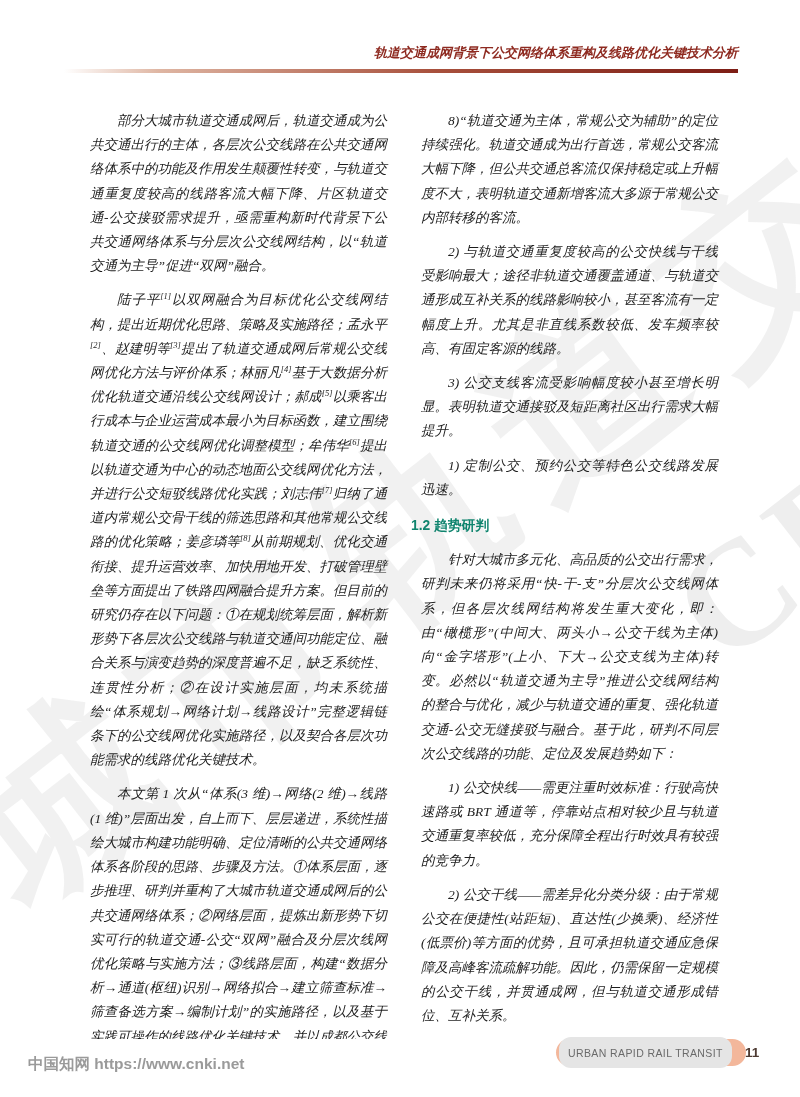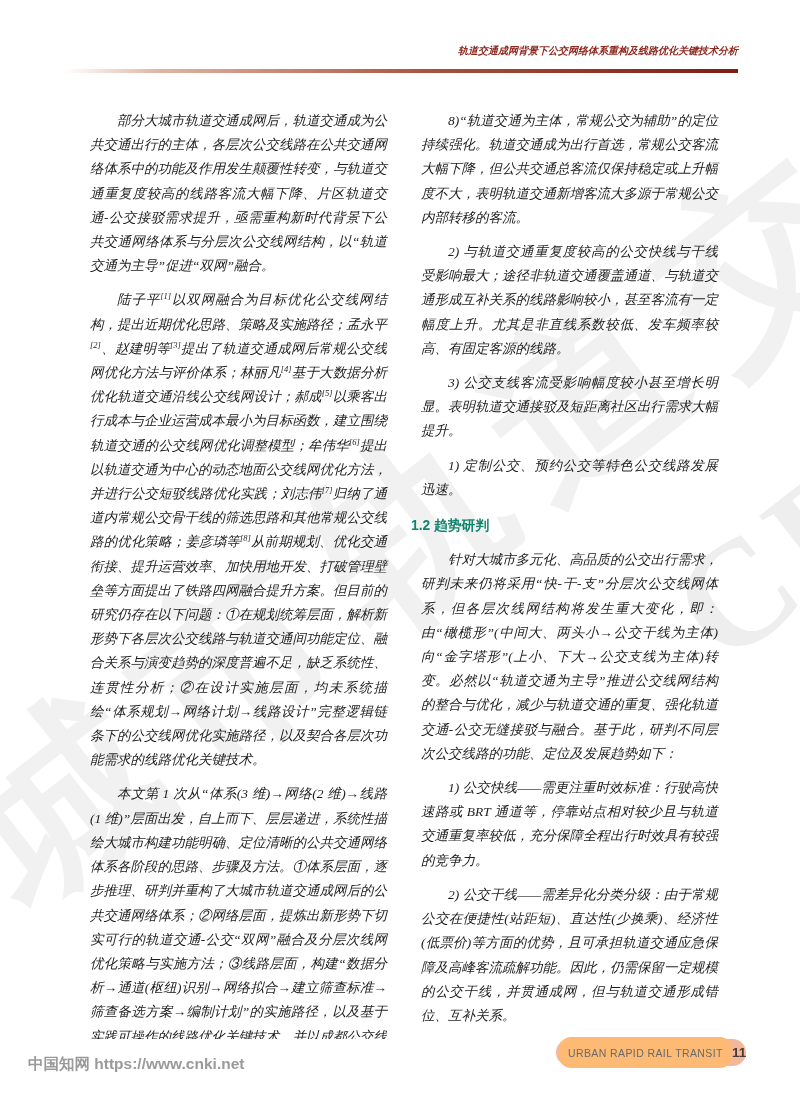--- a/index.html
+++ b/index.html
@@ -16,21 +16,21 @@
     font-family:"Liberation Serif",serif;
   }
   .wm-en {
     left:640px; top:560px; font-size:150px; color:rgba(160,160,160,0.18);
     transform:rotate(-38deg); transform-origin:left top; letter-spacing:10px;
     font-family:"Liberation Serif",serif;
   }
   
   .header-title {
     position:absolute; top:44px; right:62px;
-    font-size:10px; font-style:italic; font-weight:bold;
+    font-size:13px; font-style:italic; font-weight:bold;
     color:var(--header-red,#8e2a20);
   }
   .header-rule {
     position:absolute; top:69px; left:64px; width:674px; height:4px;
     background:linear-gradient(90deg, rgba(142,42,32,0) 0%, #dfb6a3 14%, #a8503c 55%, #7d1d15 100%);
   }
   
   .columns {
     position:absolute; top:99px; left:80px; width:648px; height:940px;
     display:flex; gap:14px; overflow:hidden;
@@ -46,26 +46,26 @@
     font-family:"Liberation Sans","DejaVu Sans",sans-serif; text-indent:0;
   }
   
   .footer-badge {
     position:absolute; top:1039px; left:556px; width:190px; height:27px;
     background:var(--badge-salmon,#f3b79b); border-radius:14px;
     display:flex; align-items:center;
     font-family:"Liberation Sans","DejaVu Sans",sans-serif;
   }
   .badge-pill {
-    background:#fdba74; border-radius:12px; height:21px; margin-left:3px;
+    background:#e5e5e5; border-radius:12px; height:21px; margin-left:3px;
     display:flex; align-items:center; padding:5px 9px;
     font-size:10.5px; color:#6a6a6a; letter-spacing:0.4px; white-space:nowrap;
   }
   .badge-page {
-    flex:1; text-align:center; font-size:13.5px; font-weight:bold; color:#4d3a32;
+    flex:1; text-align:center; font-size:13.5px; font-weight:bold; color:#4d3a32;margin-left:13px;
   }
   
   .cnki {
     position:absolute; top:1054px; left:28px; color:var(--footer-gray,#9a9a9a);
     font-family:"Liberation Sans","DejaVu Sans",sans-serif; font-size:15.5px;
   }
   .cnki-name { font-weight:bold; }
   .cnki-url { font-weight:bold; }
 </style>
 </head>

